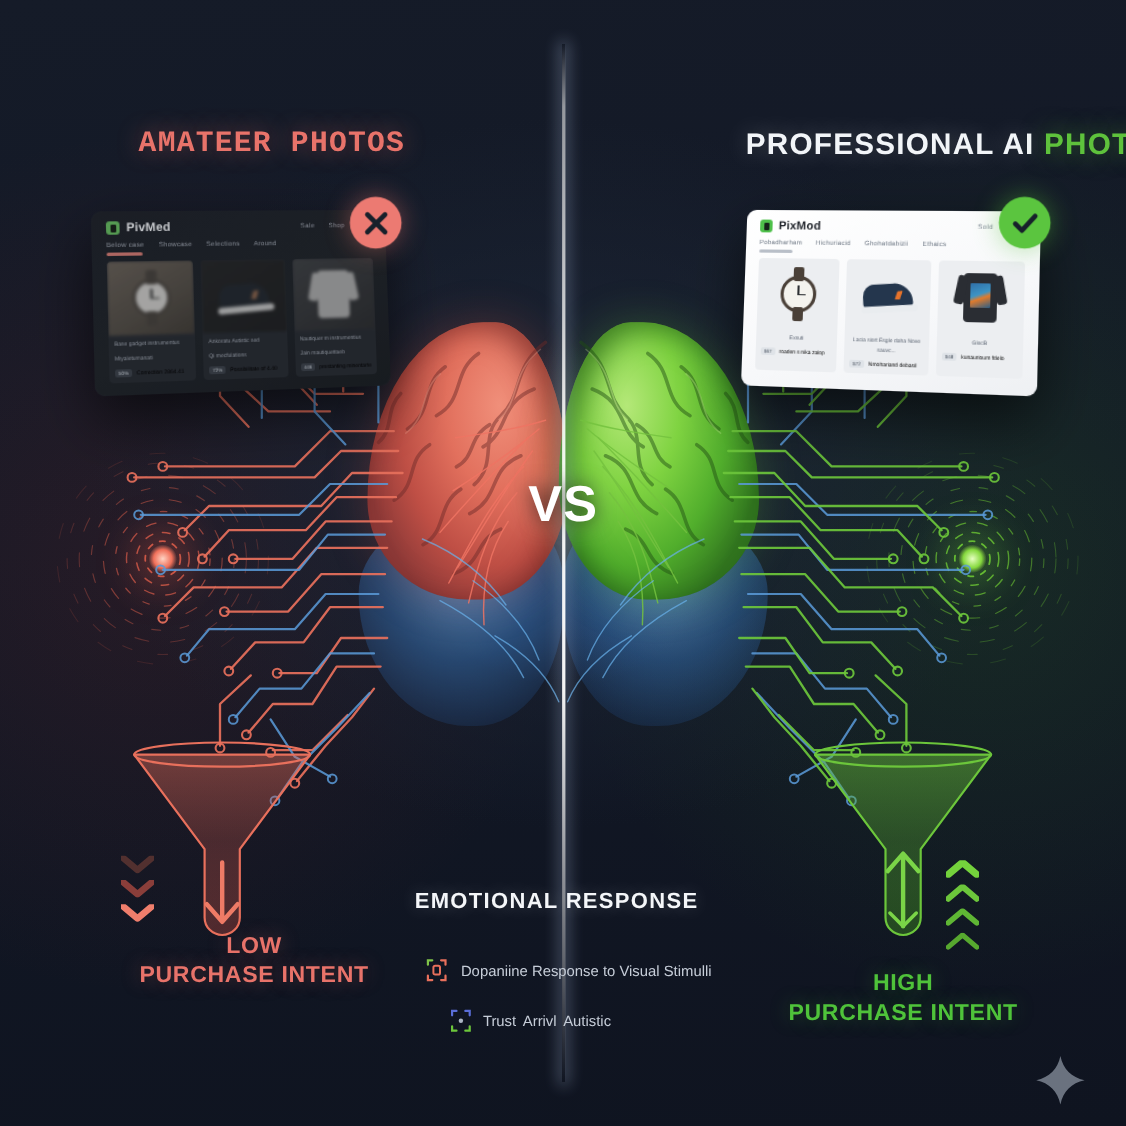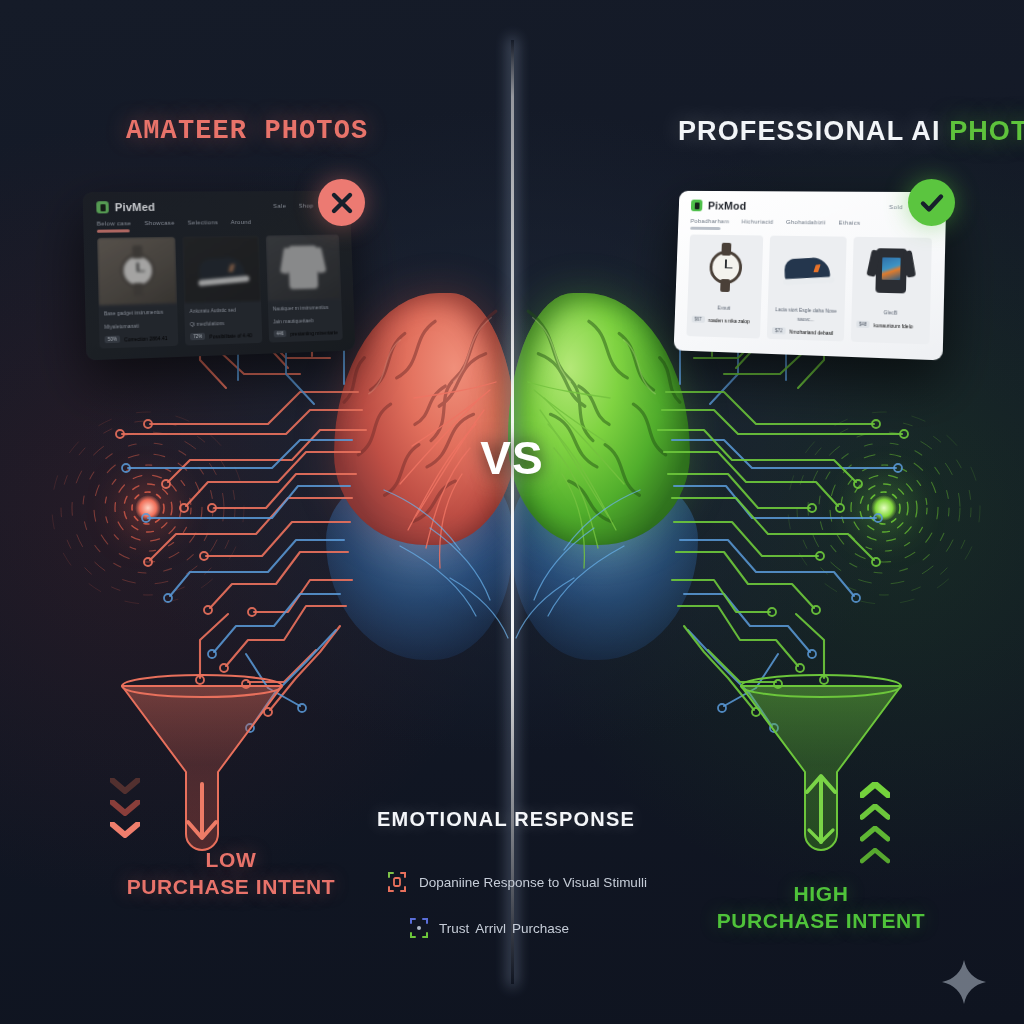--- a/index.html
+++ b/index.html
@@ -677,21 +677,21 @@
         <path d="M7 2 H3 V6" stroke="#5a6ed8"></path>
         <path d="M15 2 H19 V6" stroke="#5a6ed8"></path>
         <path d="M3 16 V20 H7" stroke="#6cc63b"></path>
         <path d="M19 16 V20 H15" stroke="#6cc63b"></path>
       </g>
       <circle cx="11" cy="11" r="2" fill="#aeb8c6"></circle>
     </svg>
     <span class="items">
       <span>Trust</span>
       <span>Arrivl</span>
-      <span>Purchase</span>
+      <span>Autistic</span>
     </span>
   </div>
 
   <svg class="sparkle" viewBox="0 0 48 48">
     <path d="M24 2 C26.5 14 34 21.5 46 24 C34 26.5 26.5 34 24 46 C21.5 34 14 26.5 2 24 C14 21.5 21.5 14 24 2 Z" fill="#9aa3b0"></path>
   </svg>
 
 </div>
 
 </body></html>

